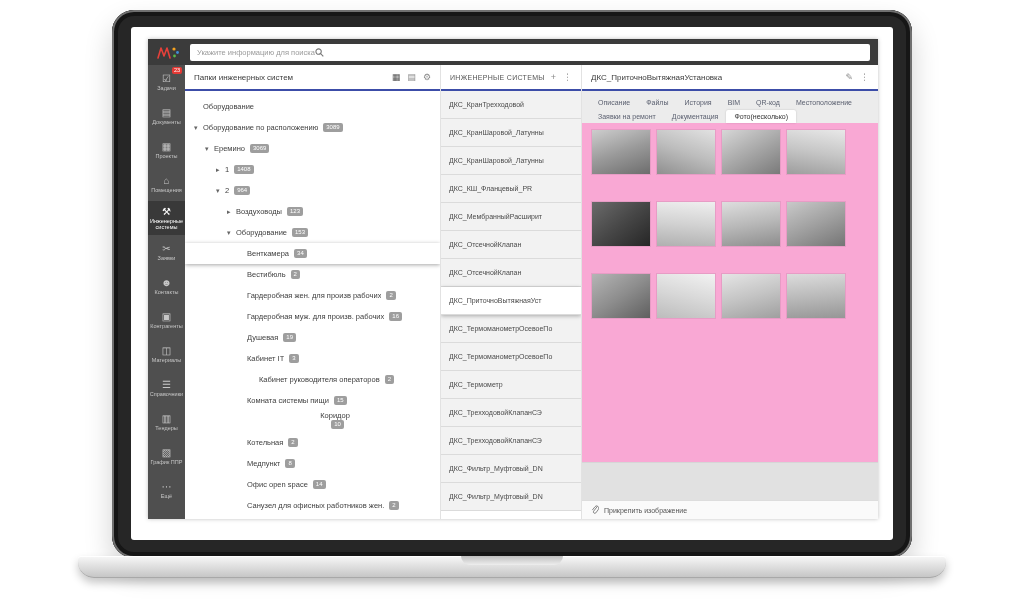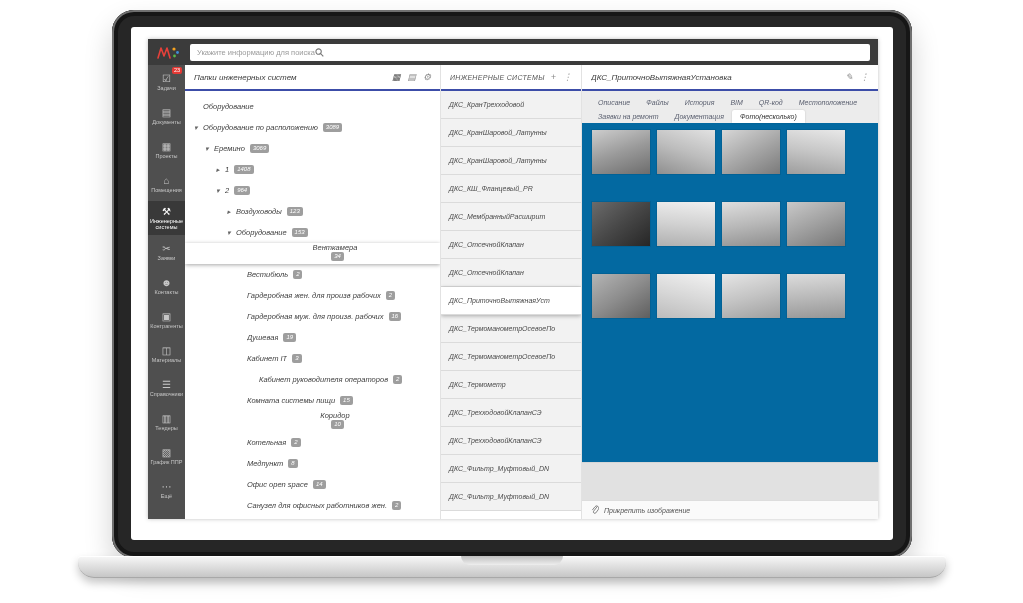--- a/index.html
+++ b/index.html
@@ -34,40 +34,40 @@
   .sidebar{width:37px;background:#4f4f4f;flex:0 0 auto;display:flex;flex-direction:column;overflow:hidden;}
   .snav{flex:0 0 34px;position:relative;display:flex;flex-direction:column;align-items:center;
     justify-content:center;gap:1px;color:#c7c7c7;cursor:pointer;}
   .snav.active{background:#393939;color:#ffffff;}
   .snav .glyph{font-size:10px;line-height:11px;}
   .snav .slabel{font-size:5.5px;line-height:6px;text-align:center;max-width:35px;}
   .badge-red{position:absolute;top:2px;right:3px;background:var(--red,#e53935);color:#fff;
     font-size:5.5px;line-height:7px;padding:0 2px;border-radius:2px;}
 
   
-  .panel{background:#fff;display:flex;flex-direction:column;min-height:0;overflow:hidden;font-style:italic;}
+  .panel{background:#fff;display:flex;flex-direction:column;min-height:0;overflow:hidden;}
   .folders{width:256px;border-right:1px solid #e2e2e2;}
   .systems{width:141px;border-right:1px solid #e2e2e2;}
-  .details{flex:1;background:#0369a1;}
+  .details{flex:1;background:#f9a8d4;}
   .phead{flex:0 0 26px;display:flex;align-items:center;justify-content:space-between;
     padding:0 9px;background:#fff;border-bottom:2px solid var(--accent,#3c4da8);}
   .ptitle{font-size:8px;color:#3a3a3a;white-space:nowrap;overflow:hidden;}
   .systems .ptitle{font-size:7px;color:#555;letter-spacing:.3px;}
   .picons{display:flex;align-items:center;gap:7px;color:#8a8a8a;font-size:9px;flex:0 0 auto;}
   .picons .ic{cursor:pointer;line-height:10px;}
 
   
   .tree{flex:1;padding-top:5px;overflow:hidden;}
   .trow{height:21px;display:flex;align-items:center;font-size:7.5px;color:#3d3d3d;cursor:pointer;
     padding-right:8px;}
   .trow .arrow{width:9px;flex:0 0 auto;font-size:7px;color:#666;}
   .tlabel{white-space:nowrap;overflow:hidden;}
   .tbadge{margin-left:5px;background:var(--badge,#9e9e9e);color:#fff;font-size:6px;line-height:9px;
     padding:0 3px;border-radius:2px;flex:0 0 auto;}
-  .trow.selected{background:#fff;box-shadow:0 1px 4px rgba(0,0,0,.35);position:relative;z-index:1;flex-direction:column;}
+  .trow.selected{background:#fff;box-shadow:0 1px 4px rgba(0,0,0,.35);position:relative;z-index:1;}
 
   
   .syslist{flex:1;overflow:hidden;display:flex;flex-direction:column;}
   .srow{flex:0 0 28px;display:flex;align-items:center;padding:0 8px;background:#f2f2f2;
     border-bottom:1px solid #dbdbdb;font-size:7px;color:#4a4a4a;white-space:nowrap;overflow:hidden;
     cursor:pointer;}
   .srow.selected{background:#fff;box-shadow:0 1px 4px rgba(0,0,0,.3);position:relative;z-index:1;}
 
   
   .tabsarea{padding:5px 8px 0;display:flex;flex-direction:column;gap:1px;background:#ececec;}

